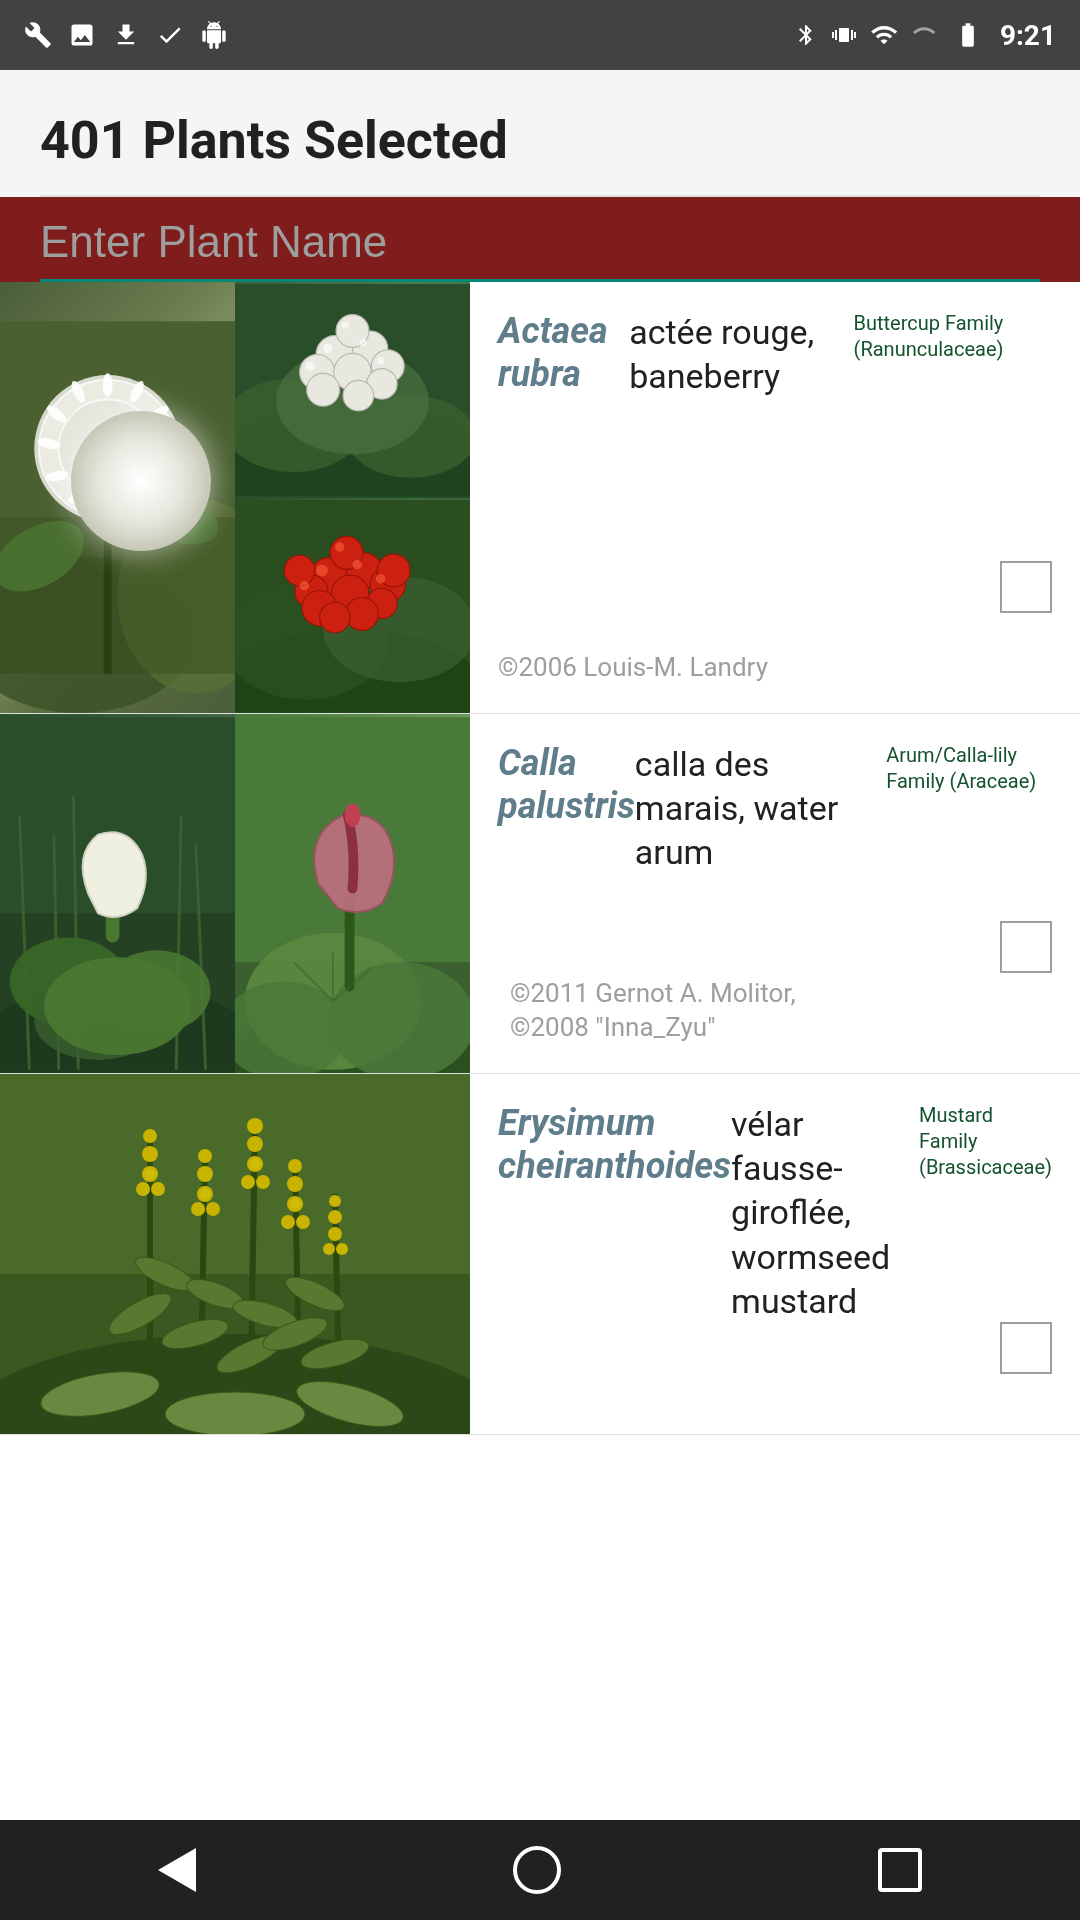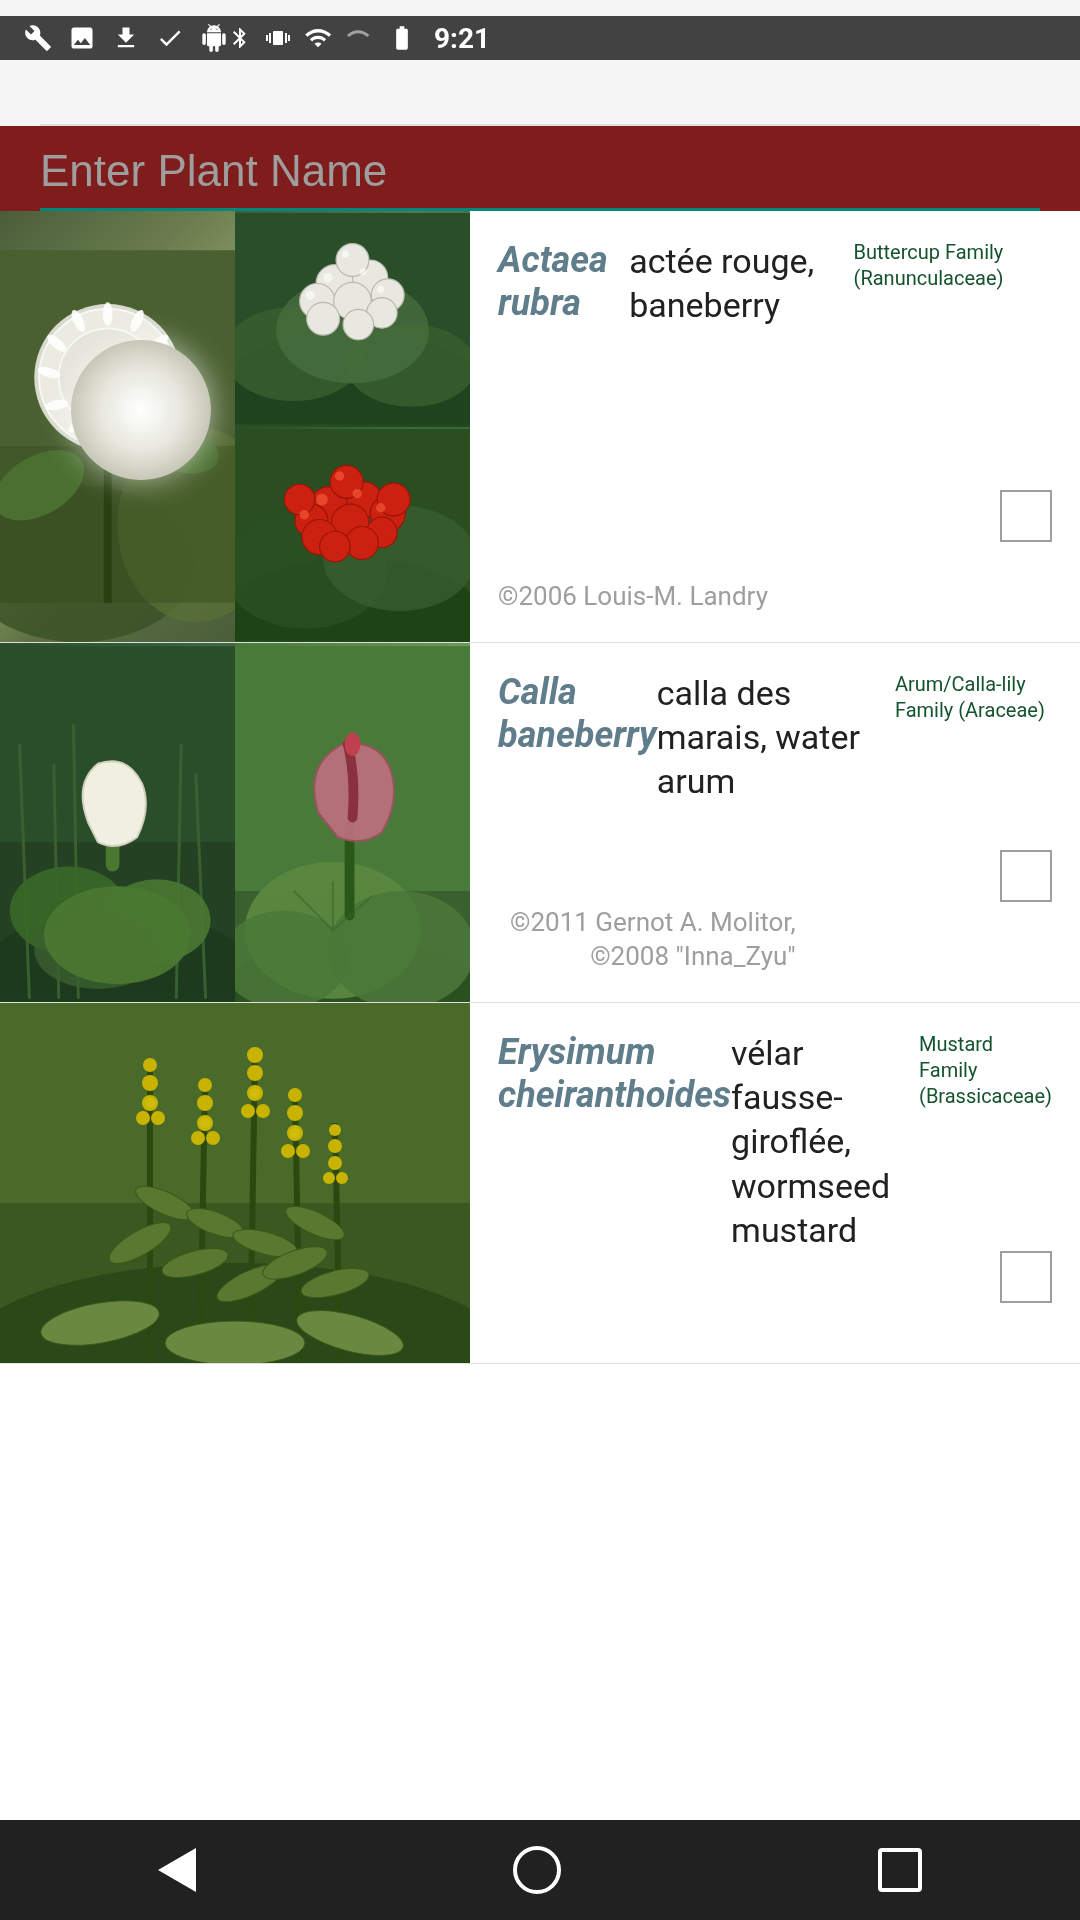--- a/index.html
+++ b/index.html
@@ -10,28 +10,27 @@
       min-height: 1920px;
       background: #f5f5f5;
       font-family: 'Roboto', Arial, sans-serif;
       display: flex;
       flex-direction: column;
     }
 
     
     .status-bar {
       width: 100%;
-      height: 44px;
+      height: 70px;
       background: #424242;
       display: flex;
       align-items: center;
-      justify-content: flex-start;
+      justify-content: space-between;
       padding: 0 24px;
       flex-shrink: 0;
-      margin-top: 16px;
     }
 
     .status-bar-left {
       display: flex;
       align-items: center;
       gap: 16px;
     }
 
     .status-bar-right {
       display: flex;
@@ -168,21 +167,20 @@
       background: white;
     }
 
     .plant-copyright {
       position: absolute;
       bottom: 28px;
       left: 28px;
       font-size: 26px;
       color: #9e9e9e;
       line-height: 1.3;
-      text-align: right;
     }
 
     
     .img-sim {
       width: 100%;
       height: 100%;
       display: block;
     }
 
     
@@ -338,20 +336,21 @@
     </svg>
 
     <svg width="36" height="28" viewBox="0 0 24 24" fill="white">
       <path d="M15.67 4H14V2h-4v2H8.33C7.6 4 7 4.6 7 5.33v15.33C7 21.4 7.6 22 8.33 22h7.33c.74 0 1.34-.6 1.34-1.33V5.33C17 4.6 16.4 4 15.67 4z"></path>
     </svg>
     <span class="status-time">9:21</span>
   </div>
 </div>
 
 <div class="app-header">
+  <h1 class="app-title">401 Plants Selected</h1>
   <div class="divider"></div>
 </div>
 
 <div class="search-container">
   <input type="text" class="search-input" placeholder="Enter Plant Name" style="">
 </div>
 
 <div class="plant-list">
 
   <div class="plant-item">
@@ -521,21 +520,21 @@
             <g stroke="#3a6028" stroke-width="2" opacity="0.5">
               <line x1="100" y1="290" x2="60" y2="250"></line>
               <line x1="100" y1="290" x2="140" y2="255"></line>
               <line x1="100" y1="290" x2="100" y2="240"></line>
             </g>
           </svg>
         </div>
       </div>
     </div>
     <div class="plant-info">
-      <span class="plant-scientific">Calla baneberry</span>
+      <span class="plant-scientific">Calla palustris</span>
       <span class="plant-common">calla des marais, water arum</span>
       <span class="plant-family">Arum/Calla-lily Family (Araceae)</span>
       <div class="plant-checkbox"></div>
       <span class="plant-copyright" style="white-space: pre-line; margin-left: 12px;">©2011 Gernot A. Molitor,
 ©2008 "Inna_Zyu"</span>
     </div>
   </div>
 
   <div class="plant-item plant-item-third">
     <div class="plant-images single" style="height: auto; min-height: 360px;">

